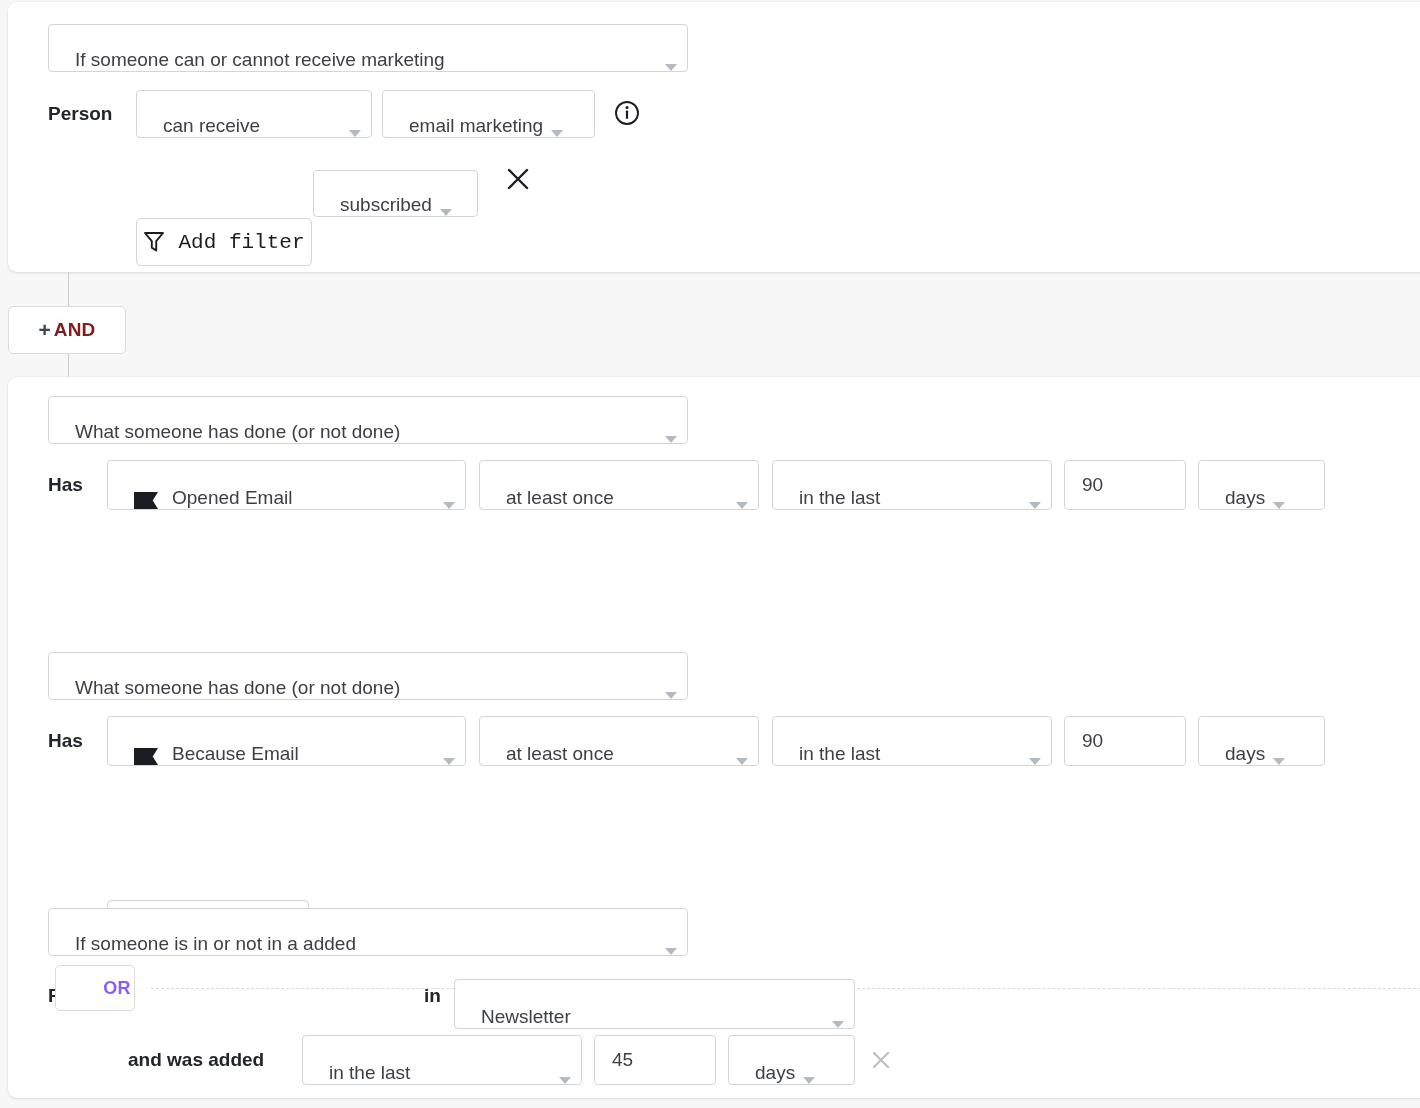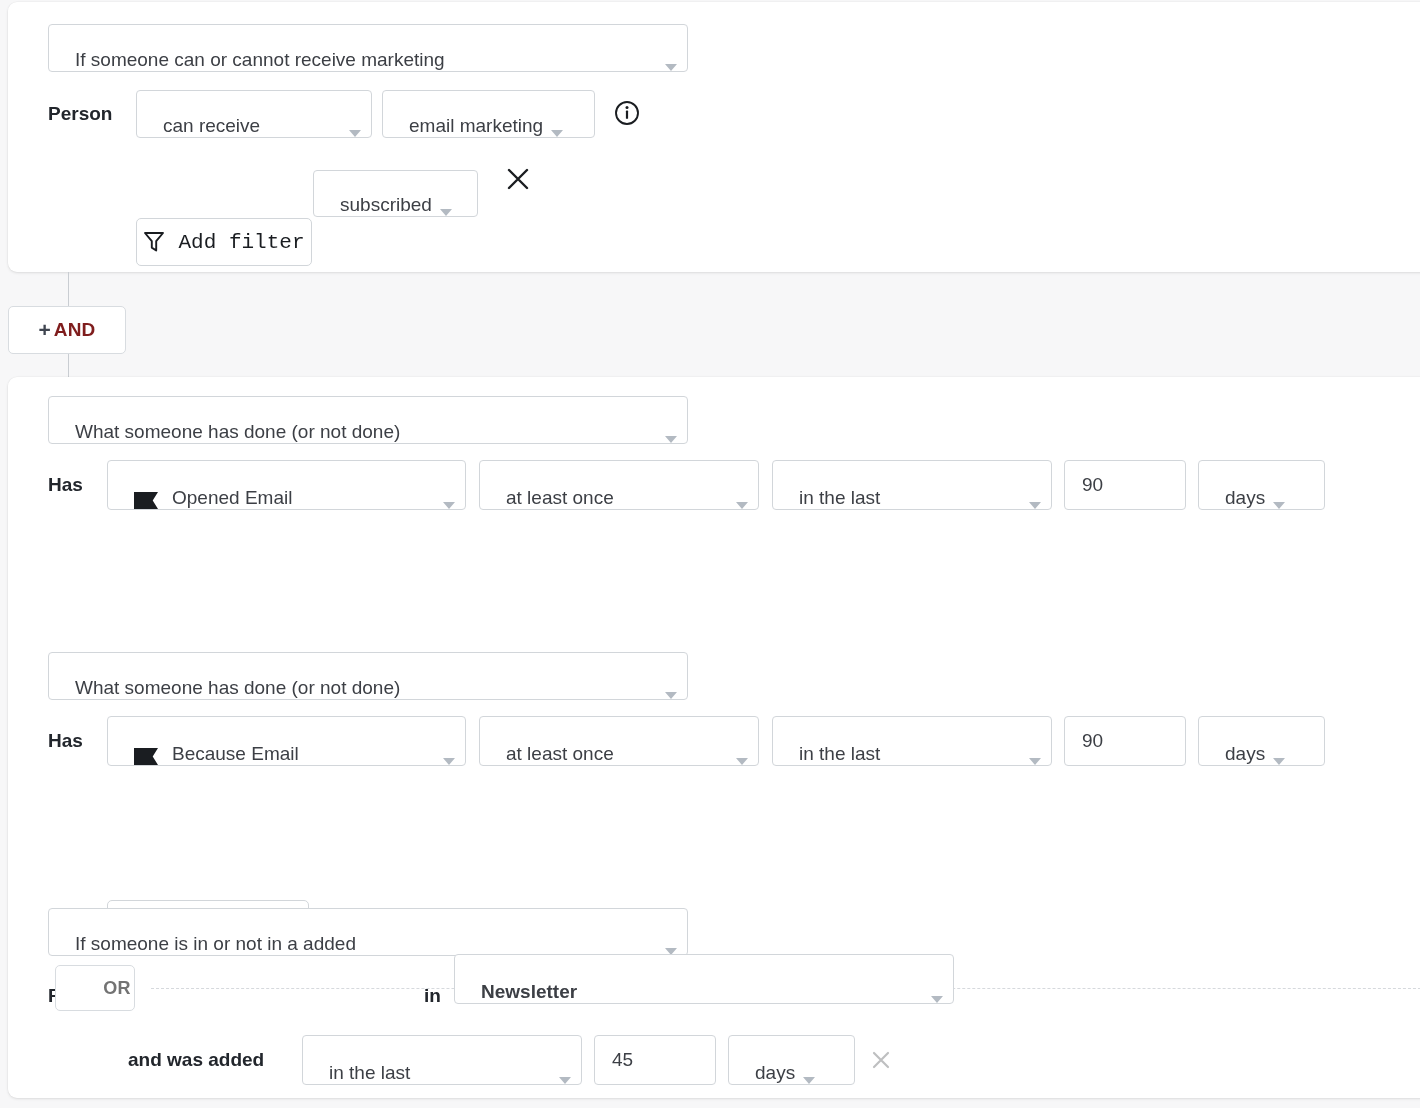--- a/index.html
+++ b/index.html
@@ -114,21 +114,21 @@
   #addfilter-2 { left: 99px; top: 523px; width: 202px; height: 50px; }
 
   
   .or-btn {
     position: absolute;
     width: 80px; height: 46px;
     background: #ffffff;
     border: 1px solid #d8dce0;
     border-radius: 5px;
     display: flex; align-items: center; justify-content: center;
-    font-size: 18px; font-weight: bold; color: #737373;
+    font-size: 18px; font-weight: bold; color: #8b5cf6;
     letter-spacing: 0.3px;
     cursor: pointer;
     z-index: 2;
     padding-left: 44px;
   }
   .or-line {
     position: absolute;
     height: 0;
     border-top: 1px dashed #d6d9dd;
   }
@@ -305,21 +305,21 @@
     <div class="sel" style="left:40px; top:531px; width:640px; height:48px;">
       <span class="txt">If someone is in or not in a added</span>
       <span class="caret"></span>
     </div>
 
     <div class="lbl-static" style="left:40px; top:594px; height:50px;">Person</div>
 
 
     <div class="lbl-static" style="left:416px; top:594px; height:50px;">in</div>
 
-    <div class="sel" style="left:446px; top:577px; width:500px; height:50px;font-weight:bold;">
+    <div class="sel" style="left:446px; top:602px; width:401px; height:50px;">
       <span class="txt">Newsletter</span>
       <span class="caret"></span>
     </div>
 
     <div class="lbl-static" style="left:120px; top:658px; height:50px;">and was added</div>
 
     <div class="sel" style="left:294px; top:658px; width:280px; height:50px;">
       <span class="txt">in the last</span>
       <span class="caret"></span>
     </div>

